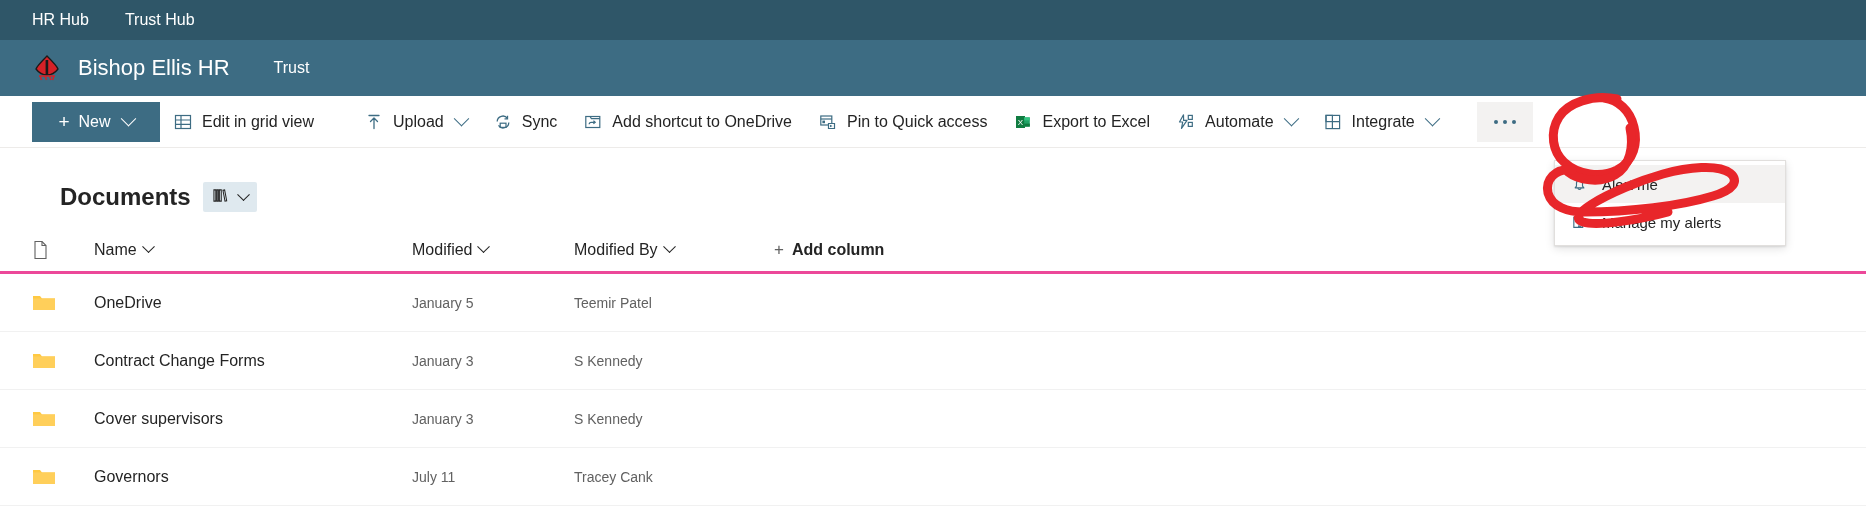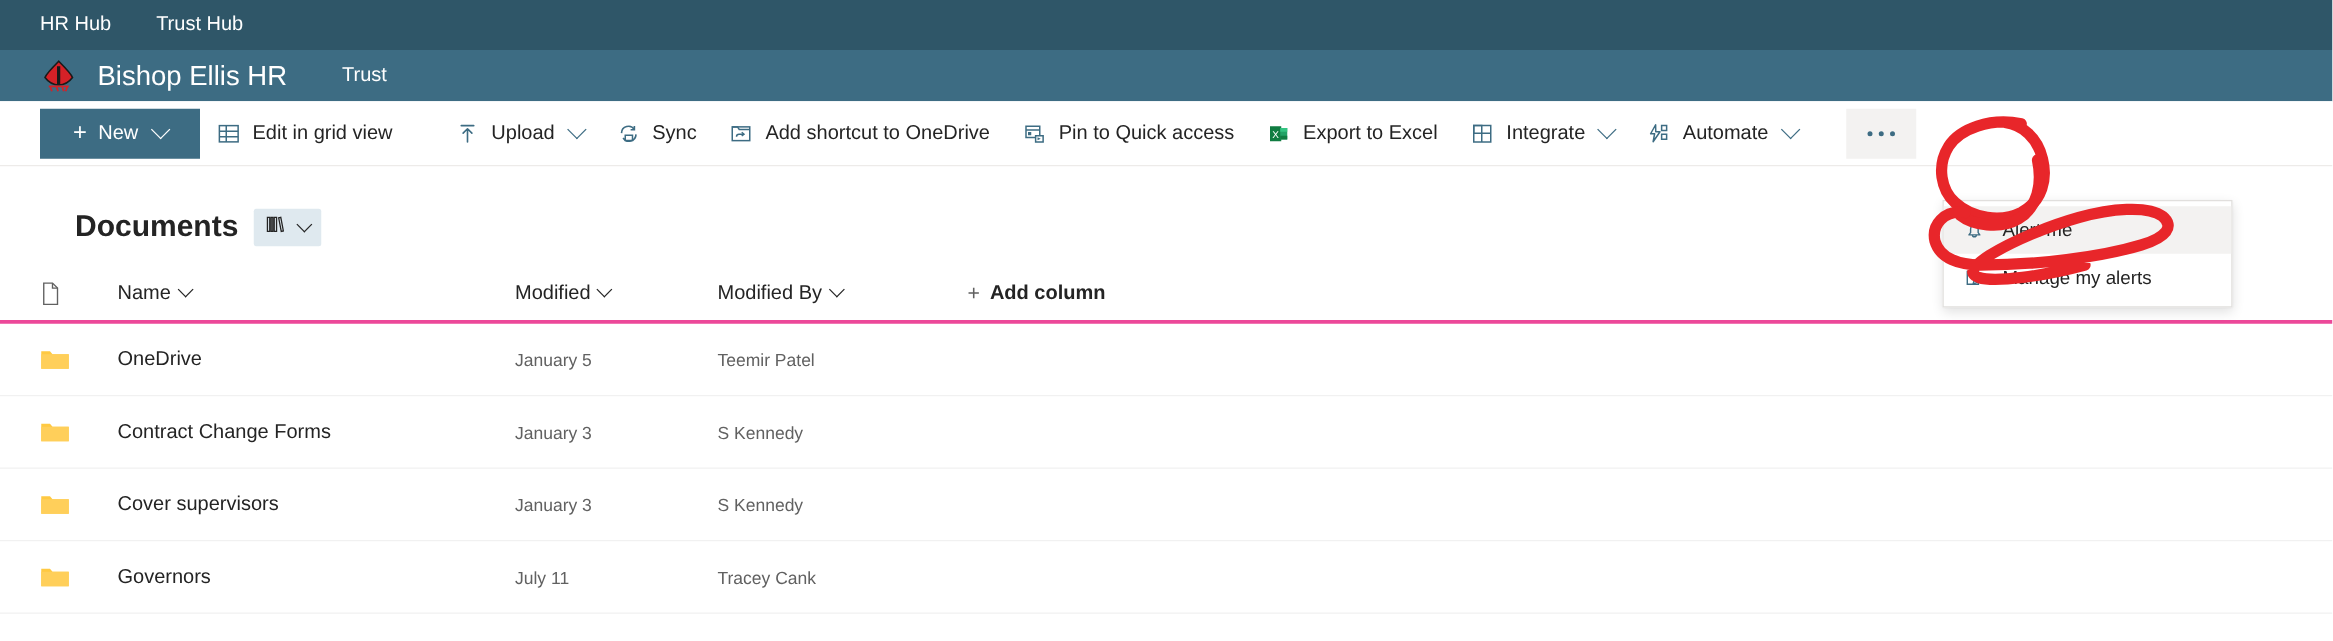--- a/index.html
+++ b/index.html
@@ -19,21 +19,21 @@
     display: flex; align-items: flex-end; padding-left: 32px; gap: 0;
   }
   .hubnav-item {
     color: #ffffff; font-size: 16px; line-height: 40px;
     padding: 0 14px; height: 40px; cursor: pointer; white-space: nowrap;
   }
   .hubnav-item:first-child { padding-left: 0; padding-right: 22px; }
 
   
   .sitehdr {
-    height: 41px; background: #3d6c83;
+    height: 56px; background: #3d6c83;
     display: flex; align-items: center; padding-left: 32px; text-align: center;
   }
   .site-logo { width: 30px; height: 30px; flex: 0 0 30px; position: relative; }
   .site-title {
     color:#ffffff; font-size: 22px; font-weight: 400;
     margin-left: 16px; white-space: nowrap; cursor: pointer;
   }
   .site-edit {
     color:#ffffff; font-size: 16px; margin-left: 44px; cursor: pointer;
   }
@@ -223,38 +223,38 @@
           <rect x="10.2" y="10.6" width="5.6" height="3" fill="#107C41"></rect>
           <text x="6.4" y="12" font-size="8" fill="#ffffff" text-anchor="middle" font-family="Liberation Sans, sans-serif">X</text>
         </svg>
       </span>
       <span>Export to Excel</span>
     </div>
 
     <div class="cmd">
       <span class="cmd-ico">
         <svg width="18" height="18" viewBox="0 0 18 18">
+            <path d="M6.5 1.8 L2.5 9 h3.2 l-1.2 6.4 L10 7.4 H6.6 z" fill="none" stroke="#3d6c83" stroke-width="1.2" stroke-linejoin="round"></path>
+            <rect x="11.3" y="2.4" width="4" height="4" fill="none" stroke="#3d6c83" stroke-width="1.2"></rect>
+            <rect x="11.3" y="9.4" width="4" height="4" fill="none" stroke="#3d6c83" stroke-width="1.2"></rect>
+          </svg>
+      </span>
+      <span>Automate</span>
+      <span class="chev"></span>
+    </div>
+
+    <div class="cmd">
+      <span class="cmd-ico">
+        <svg width="18" height="18" viewBox="0 0 18 18">
             <rect x="2" y="2.4" width="13.6" height="13.2" fill="none" stroke="#3d6c83" stroke-width="1.2"></rect>
             <rect x="2" y="2.4" width="6.4" height="6.2" fill="none" stroke="#3d6c83" stroke-width="1.2"></rect>
             <path d="M8.4 8.6 h7.2 M8.4 8.6 v7" stroke="#3d6c83" stroke-width="1.2"></path>
           </svg>
       </span>
       <span>Integrate</span>
-      <span class="chev"></span>
-    </div>
-
-    <div class="cmd">
-      <span class="cmd-ico">
-        <svg width="18" height="18" viewBox="0 0 18 18">
-            <path d="M6.5 1.8 L2.5 9 h3.2 l-1.2 6.4 L10 7.4 H6.6 z" fill="none" stroke="#3d6c83" stroke-width="1.2" stroke-linejoin="round"></path>
-            <rect x="11.3" y="2.4" width="4" height="4" fill="none" stroke="#3d6c83" stroke-width="1.2"></rect>
-            <rect x="11.3" y="9.4" width="4" height="4" fill="none" stroke="#3d6c83" stroke-width="1.2"></rect>
-          </svg>
-      </span>
-      <span>Automate</span>
       <span class="chev"></span>
     </div>
 
     <div class="btn-more">
       <span class="dot"></span>
       <span class="dot"></span>
       <span class="dot"></span>
     </div>
   </div>
 

